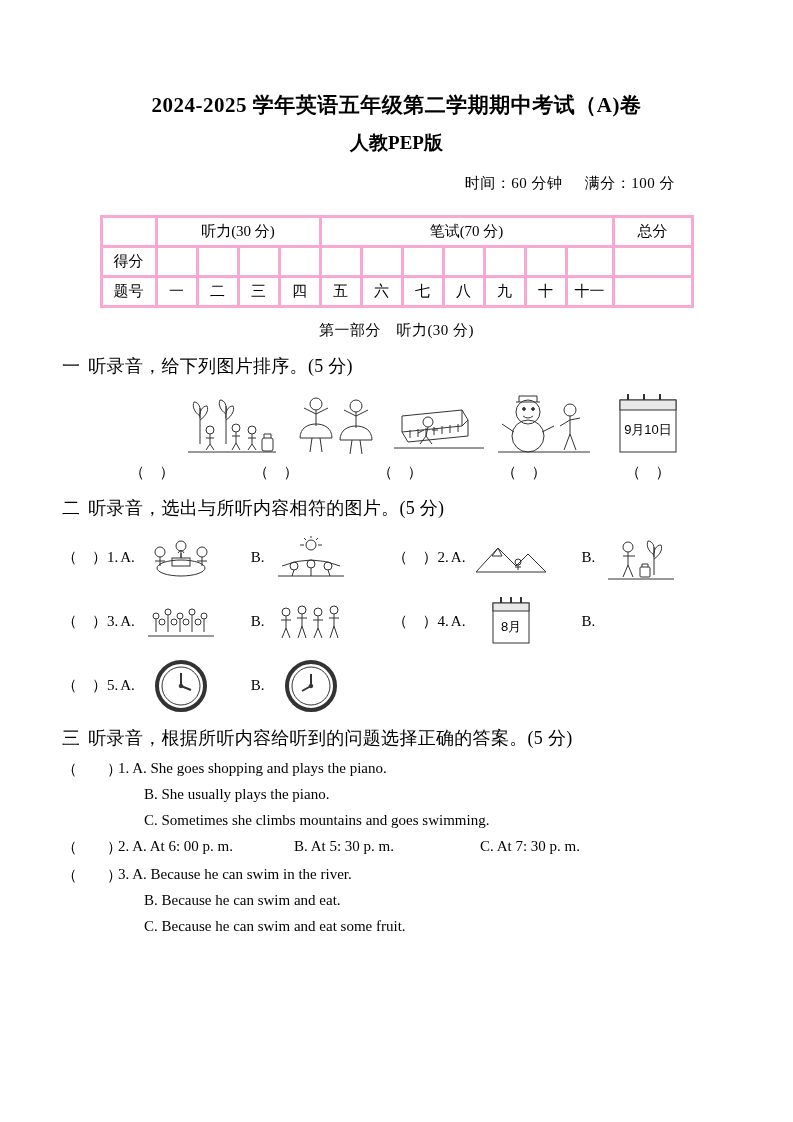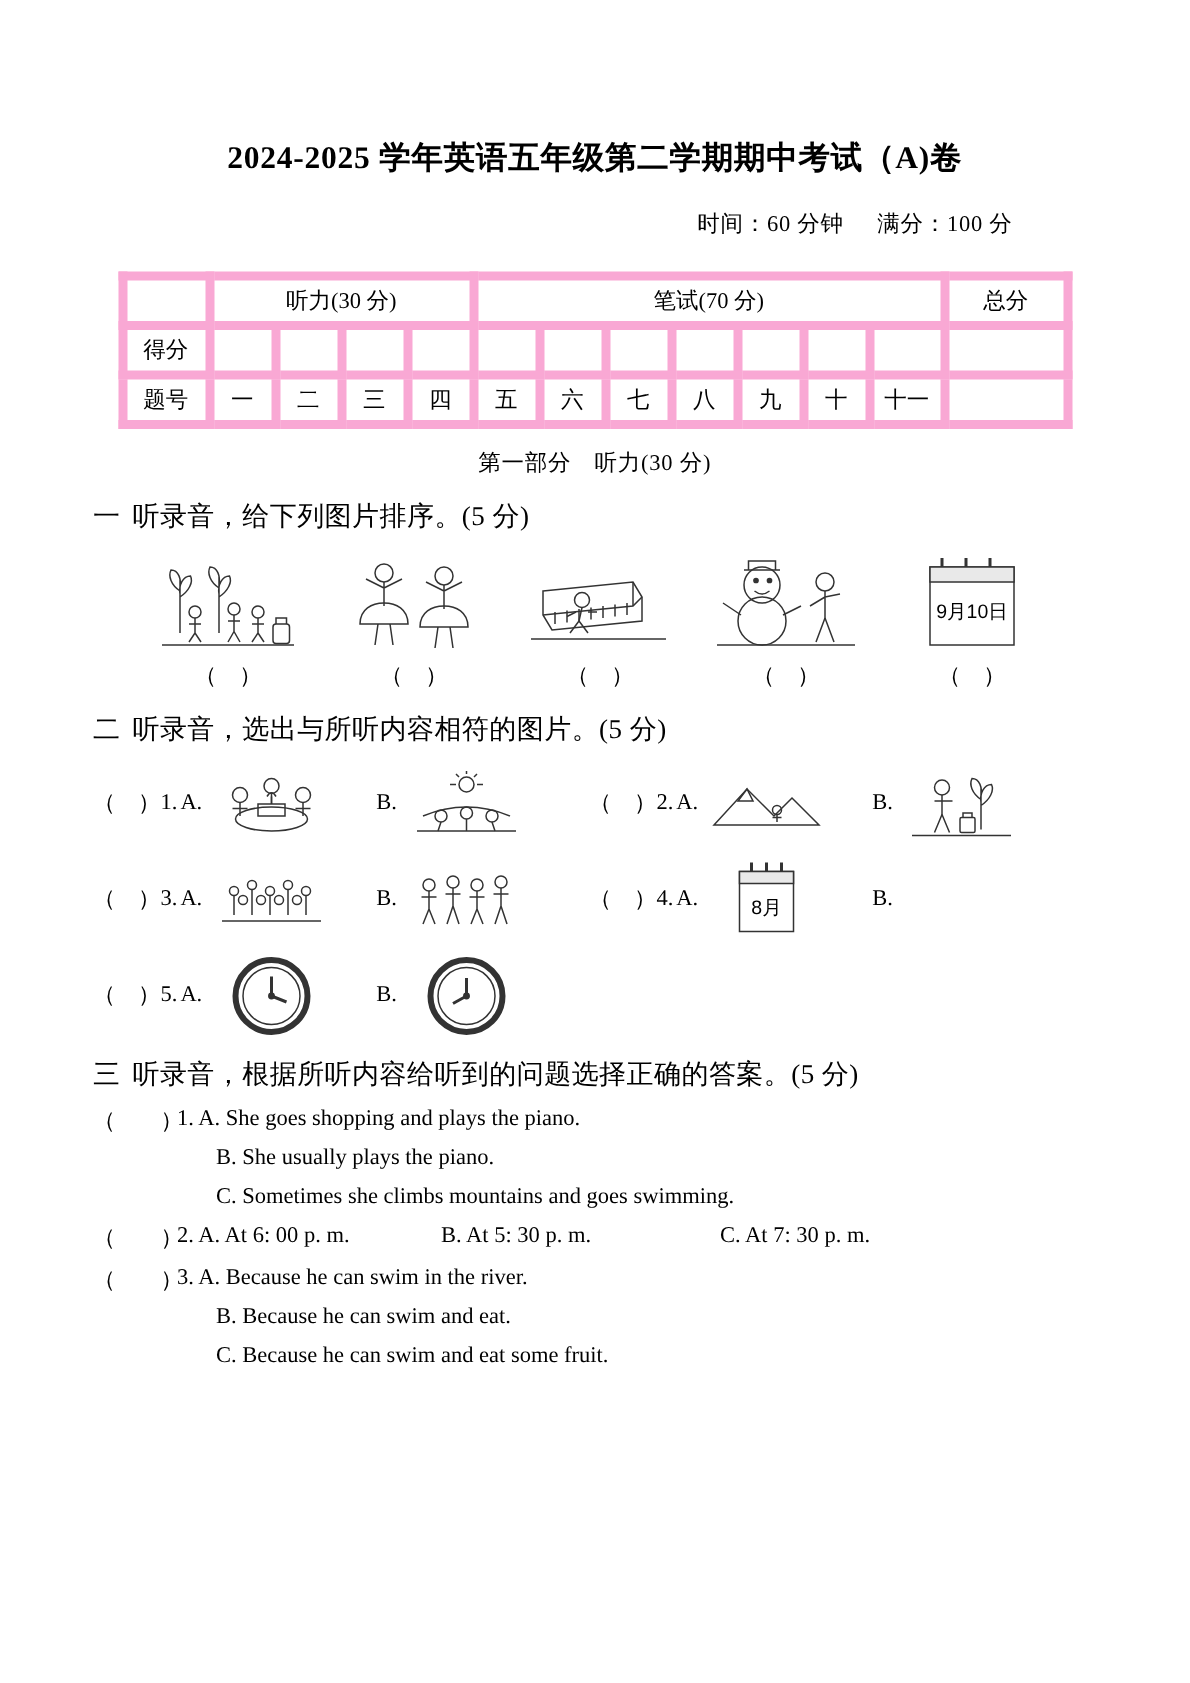--- a/index.html
+++ b/index.html
@@ -43,21 +43,21 @@
     letter-spacing: 0.5px;
   }
   .meta-line span { margin-left: 18px; }
 
   table.score-table {
     border-collapse: collapse;
     margin: 22px auto 0 auto;
     font-size: 15px;
   }
   table.score-table td, table.score-table th {
-    border: 6px solid #f9a8d4;
+    border: 3px solid #f9a8d4;
     text-align: center;
     font-weight: normal;
     height: 27px;
     padding: 0;
   }
   .cell-w-label { width: 52px; }
   .cell-w-num { width: 38px; }
   .cell-w-num-wide { width: 44px; }
   .cell-w-total { width: 76px; }
 
@@ -70,21 +70,21 @@
   .section-head {
     font-size: 18px;
     margin-top: 14px;
     letter-spacing: 0.3px;
   }
   .section-head .cn-num { margin-right: 8px; }
 
   
   .pic-row {
     display: flex;
-    justify-content: space-between;
+    justify-content: flex-end;
     align-items: flex-end;
     margin: 8px 0 0 38px;
     width: 600px;
   }
   .pic-box {
     width: 104px;
     height: 74px;
     display: flex;
     align-items: flex-end;
     justify-content: center;
@@ -135,20 +135,21 @@
   .q3inline .seg2 { width: 186px; }
 
   svg { display: block; }
 </style>
 </head>
 <body>
 
 <div class="page">
 
   <div class="title-main">2024-2025 学年英语五年级第二学期期中考试（A)卷</div>
+  <div class="title-sub">人教PEP版</div>
 
   <div class="meta-line">
     <span>时间：60 分钟</span>
     <span>满分：100 分</span>
   </div>
 
   <table class="score-table">
     <tbody>
         <tr>
       <td class="cell-w-label"></td>

